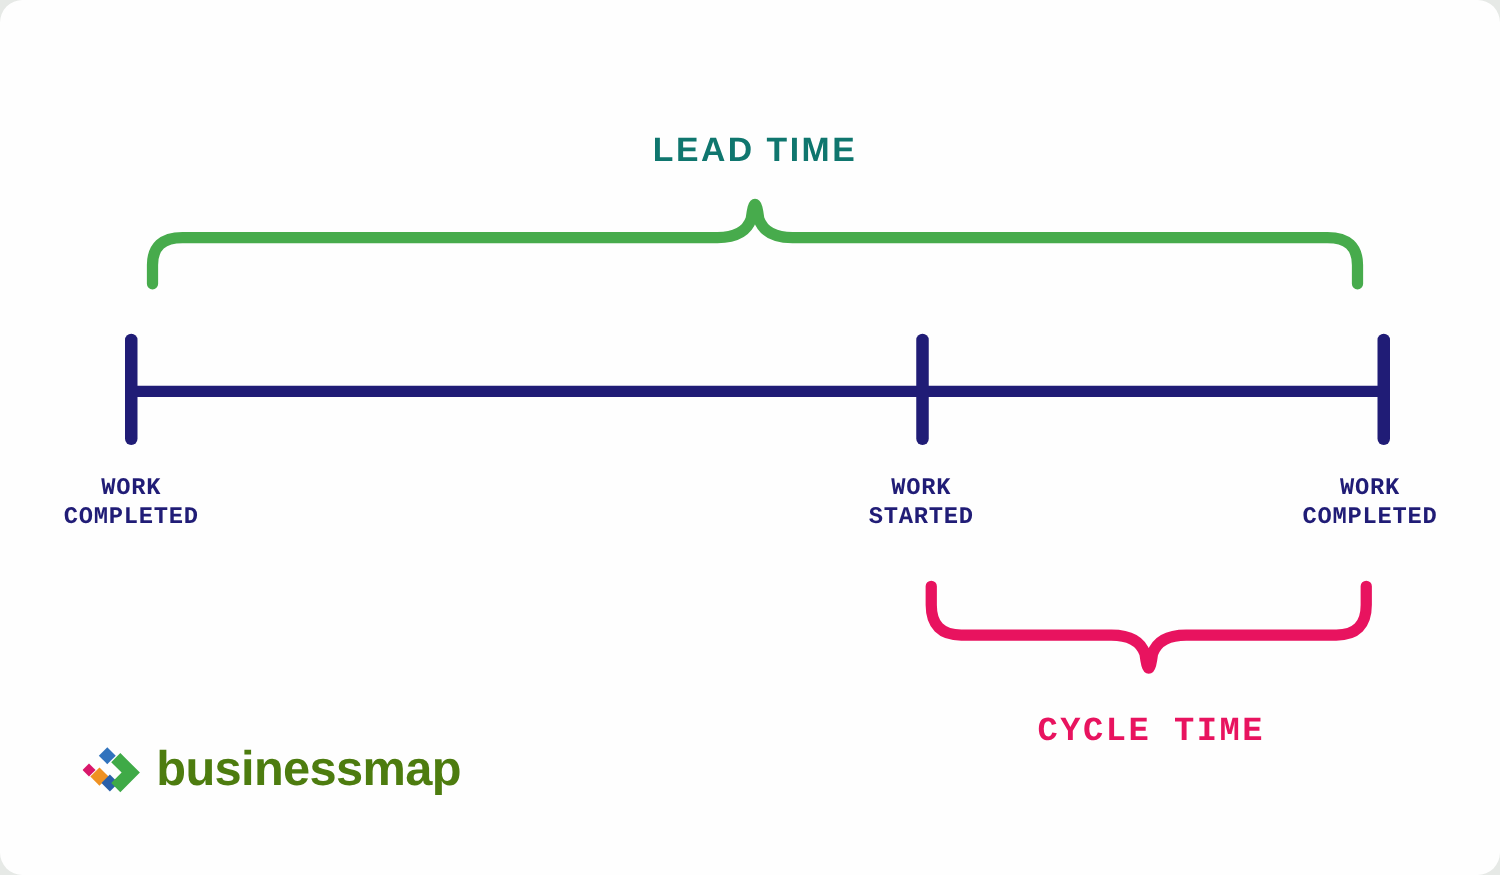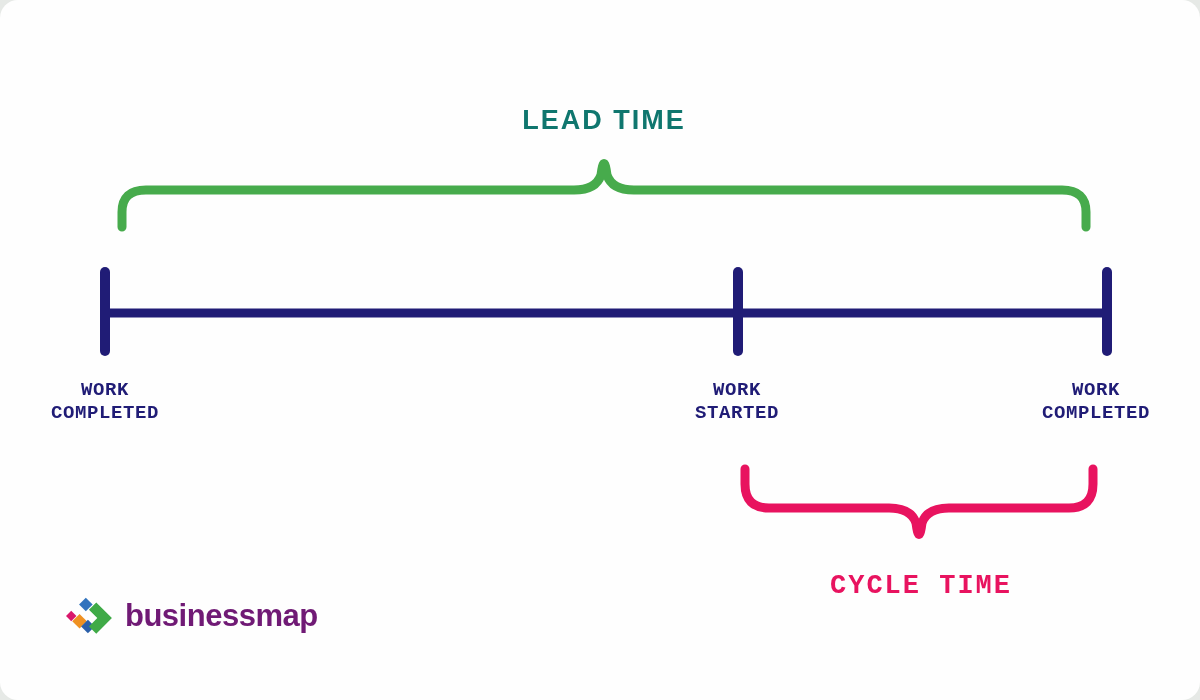--- a/index.html
+++ b/index.html
@@ -52,22 +52,22 @@
   .logo {
     position: absolute;
     left: 66px;
     top: 592px;
     height: 48px;
     display: flex;
     align-items: center;
     gap: 11px;
   }
   .logo-text {
-    color: #701a75;
-    font-size: 31px;
+    color: #4d7c0f;
+    font-size: 39px;
     font-weight: bold;
     letter-spacing: -0.5px;
     line-height: 1;
     padding-bottom: 2px;
   }
 </style>
 </head>
 <body>
 
 <div class="card">

